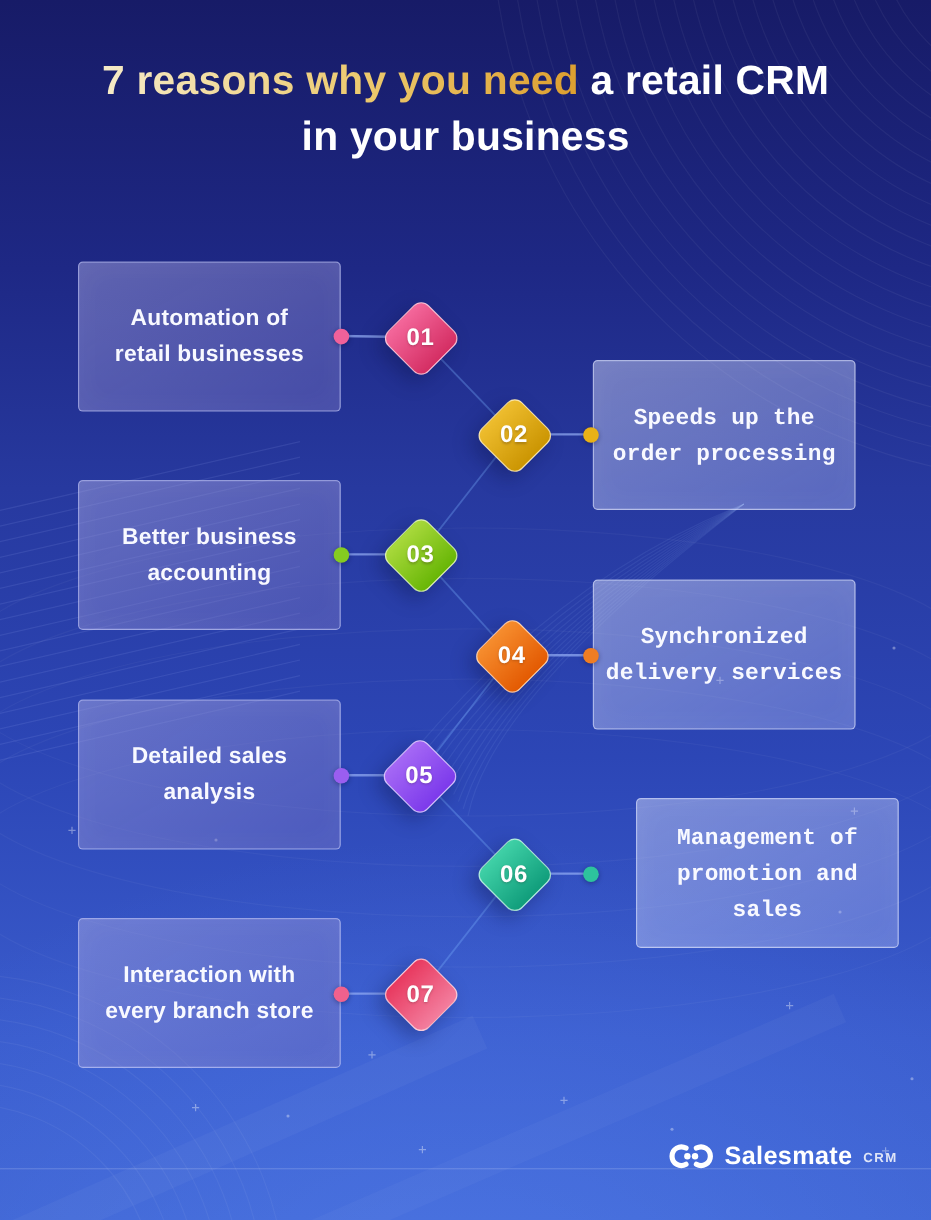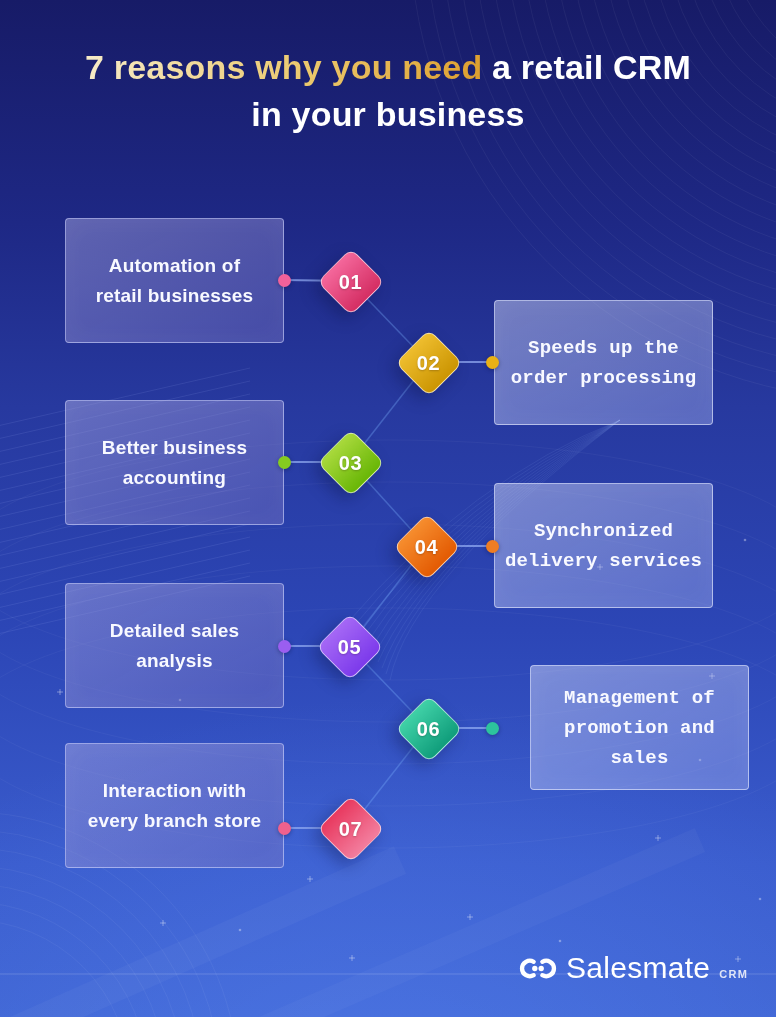--- a/index.html
+++ b/index.html
@@ -60,21 +60,21 @@
   }
   .diamond .num{
     transform:rotate(-45deg);color:#ffffff;font-weight:bold;font-size:20px;
     letter-spacing:.5px;text-shadow:0 1px 2px rgba(40,20,20,.25);
   }
 
   .footer{
     position:absolute;z-index:5;right:28px;top:951px;
     display:flex;align-items:center;gap:9px;color:#ffffff;
   }
-  .footer .brand{font-size:30px;font-weight:normal;letter-spacing:.3px;}
+  .footer .brand{font-size:21px;font-weight:bold;letter-spacing:.3px;}
   .footer .brand-suffix{
     font-size:11px;font-weight:bold;letter-spacing:1.2px;color:#dfe5f7;
     align-self:flex-end;margin-bottom:5px;
   }
 </style>
 </head>
 <body>
 
 <div class="poster">
   <svg id="decor-layer" class="layer" width="776" height="1017" viewBox="0 0 776 1017">
@@ -222,21 +222,21 @@
         <span class="num">05</span>
       </div>
       <div class="box right" style="left: 494px; top: 665px; margin-left: 36px;">
         <div class="box-label">Management of
 promotion and sales</div>
       </div>
       <div class="dot" style="left: 485.5px; top: 721.5px; background: rgb(45, 195, 157);"></div>
       <div class="diamond" style="left: 405px; top: 705px; background: linear-gradient(90deg, rgb(64, 209, 167), rgb(16, 157, 123));">
         <span class="num">06</span>
       </div>
-      <div class="box left" style="left: 65px; top: 743px;">
+      <div class="box left" style="left: 65px; top: 765px;">
         <div class="box-label">Interaction with
 every branch store</div>
       </div>
       <div class="dot" style="left: 277.5px; top: 821.5px; background: rgb(240, 97, 141);"></div>
       <div class="diamond" style="left: 327px; top: 805px; background: linear-gradient(90deg, rgb(232, 57, 95), rgb(243, 126, 158));">
         <span class="num">07</span>
       </div>
     </div>
 
   <div class="footer">

